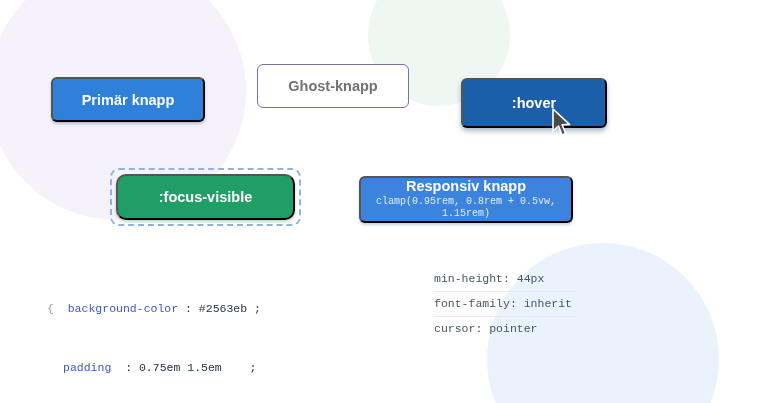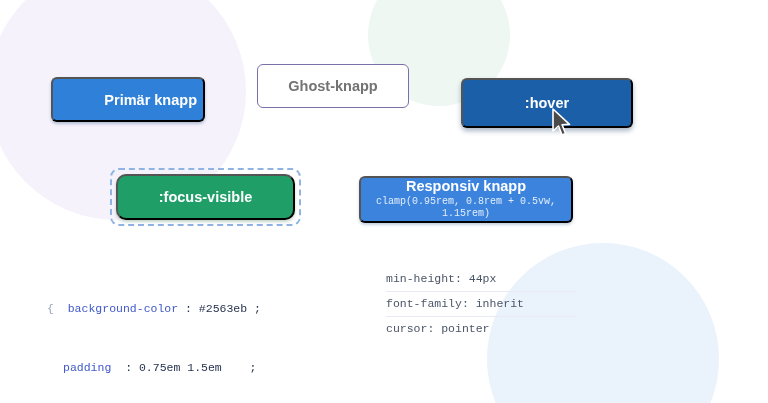--- a/index.html
+++ b/index.html
@@ -62,39 +62,38 @@
   #btn-primary {
     left: 51px;
     top: 77px;
     width: 154px;
     height: 45px;
     background: #2f80d8;
     color: #ffffff;
     font-size: 14.5px;
     font-weight: bold;
     box-shadow: 0 2px 3px rgba(25, 70, 130, 0.30);
-    align-items: flex-end;
   }
 
   #btn-ghost {
     left: 257px;
     top: 64px;
     width: 152px;
     height: 44px;
     background: #ffffff;
     border: 1.4px solid #7a6fa8;
     color: #737373;
     font-size: 14.5px;
     font-weight: bold;
   }
 
   #btn-hover {
     left: 461px;
     top: 78px;
-    width: 172px;
+    width: 146px;
     height: 50px;
     background: #1a5fa8;
     color: #ffffff;
     font-size: 14.5px;
     font-weight: bold;
     box-shadow: 0 3px 5px rgba(15, 50, 95, 0.35);
     justify-content: center;
   }
 
   #focus-wrap {
@@ -176,20 +175,21 @@
     top: 267px;
     width: 190px;
     font-family: "Liberation Mono", monospace;
     font-size: 11.5px;
     color: #4a5568;
   }
   #code-props .prop-row {
     padding: 5px 0 6px 0;
     border-top: 1px solid #e7eaf0;
     white-space: pre;
+    margin-left: 48px;
   }
   #code-props .prop-row:first-child {
     border-top: none;
   }
 </style>
 </head>
 <body>
 
 <div id="stage">
 

